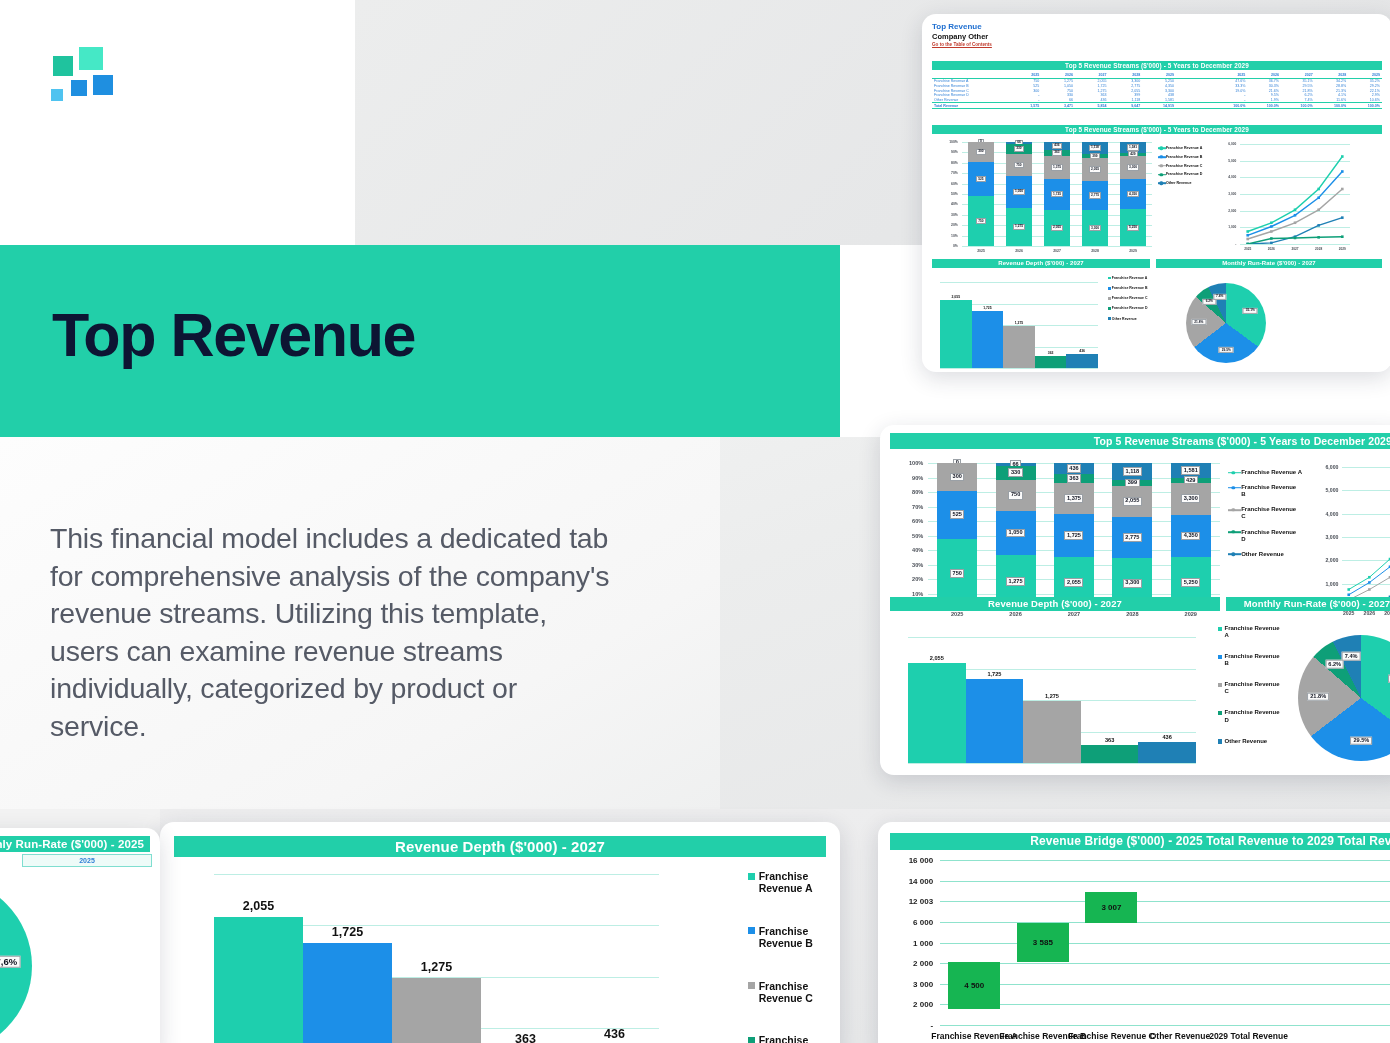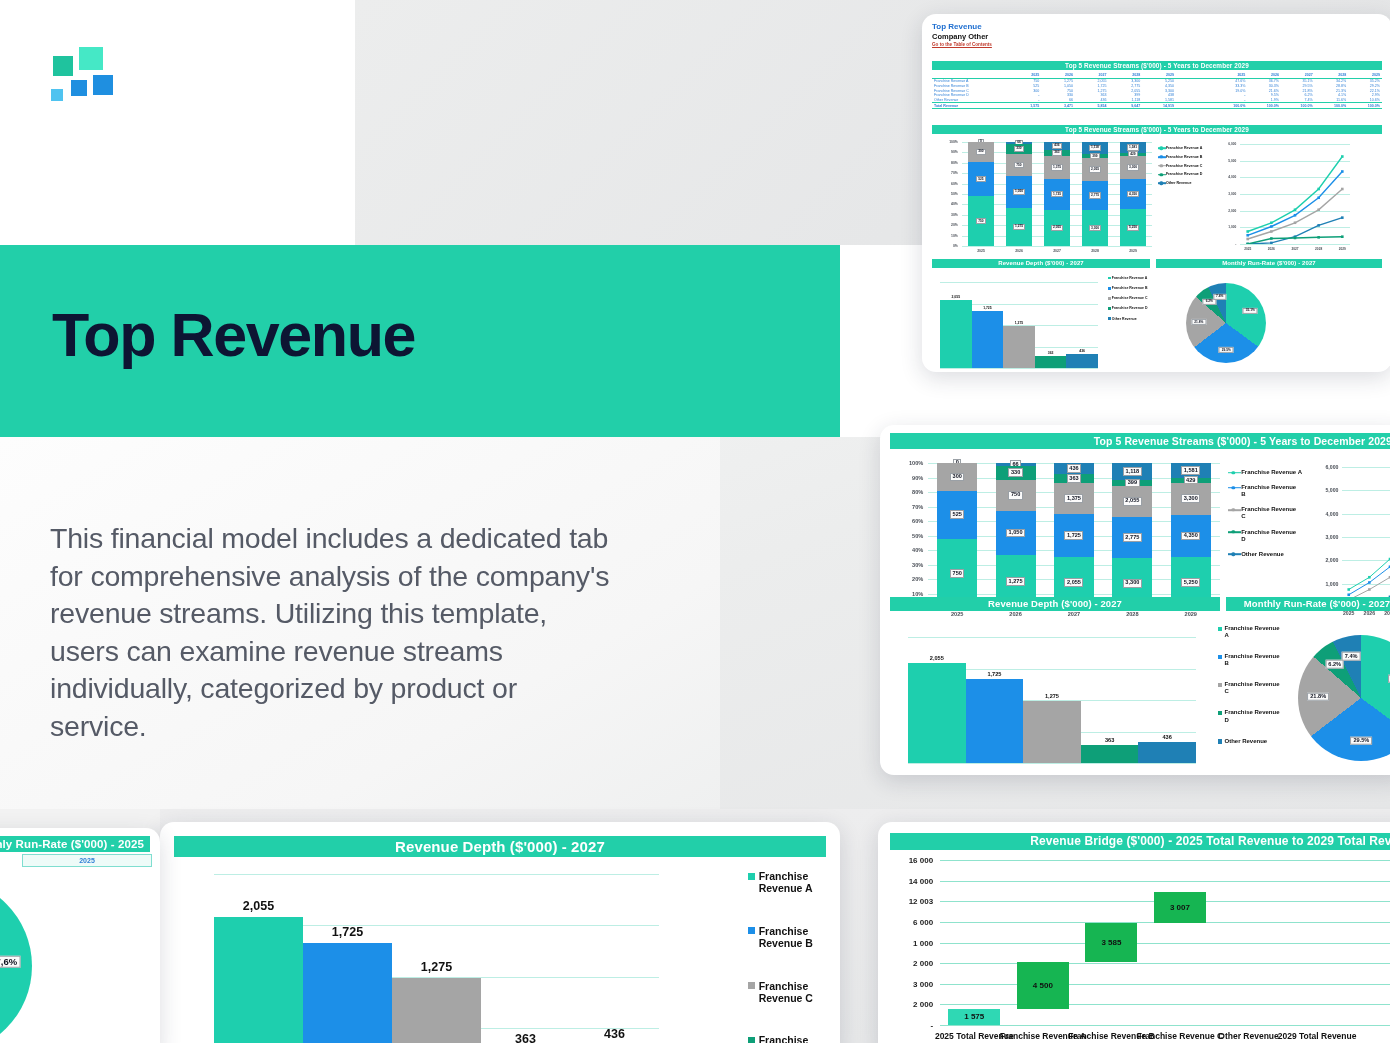--- a/index.html
+++ b/index.html
@@ -969,24 +969,20 @@
         <span class="wf-ytick" style="top:62.5%">2 000</span>
         <div class="wf-grid" style="top:75%"></div>
         <span class="wf-ytick" style="top:75%">3 000</span>
         <div class="wf-grid" style="top:87.5%"></div>
         <span class="wf-ytick" style="top:87.5%">2 000</span>
         <div class="wf-grid" style="top:100%"></div>
         <span class="wf-ytick" style="top:100%">-</span>
       </div>
     <div class="wf-cols" id="wf-cols">
         <div class="wf-col" style="width:14.285714285714286%">
-          <div class="wf-bar" style="bottom:0%;height:9.84375%;background:#2FD8B4">1 575</div>
-          <span class="wf-xlab">2025 Total Revenue</span>
-        </div>
-        <div class="wf-col" style="width:14.285714285714286%">
           <div class="wf-bar" style="bottom:9.84375%;height:28.125%;background:#16B552">4 500</div>
           <span class="wf-xlab">Franchise Revenue A</span>
         </div>
         <div class="wf-col" style="width:14.285714285714286%">
           <div class="wf-bar" style="bottom:37.96875%;height:23.90625%;background:#16B552">3 585</div>
           <span class="wf-xlab">Franchise Revenue B</span>
         </div>
         <div class="wf-col" style="width:14.285714285714286%">
           <div class="wf-bar" style="bottom:61.875%;height:18.75%;background:#16B552">3 007</div>
           <span class="wf-xlab">Franchise Revenue C</span>

